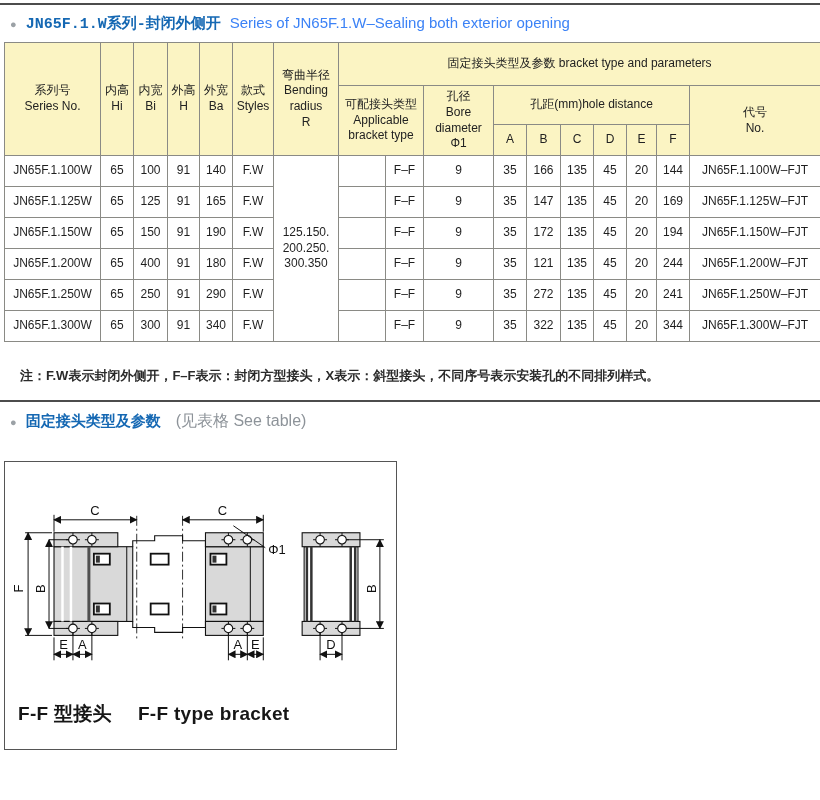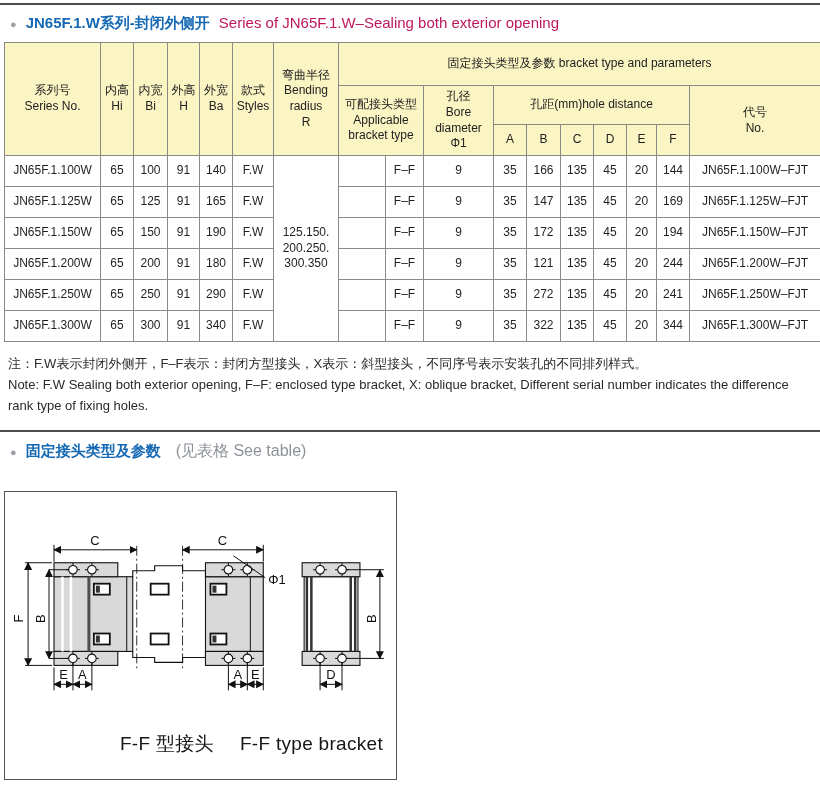--- a/index.html
+++ b/index.html
@@ -5,44 +5,44 @@
   html,body{margin:0;padding:0;}
   body{
     width:820px;height:800px;overflow:hidden;background:#fff;
     font-family:"Liberation Sans","DejaVu Sans",sans-serif;color:#1f1f1f;
   }
   .rule{border:0;border-top:2px solid #4c4c4c;margin:0;}
   #rule-top{margin-top:3px;}
   #rule-mid{margin-top:14px;}
   .sec-head{display:flex;align-items:baseline;gap:9px;padding:9px 8px 9px 10px;font-size:15px;white-space:nowrap;}
   .bullet{color:#9ba1a6;font-size:11px;align-self:center;}
-  .zh-title{color:#1568b3;font-weight:bold;}
-  .en-title{color:#be185d;}
+  .zh-title{color:#1568b3;font-weight:bold;font-family:Liberation Mono, monospace;}
+  .en-title{color:#3b82f6;}
   .see-note{color:#8d9399;font-size:16px;margin-left:6px;}
 
   table.spec{border-collapse:collapse;table-layout:fixed;width:817px;margin-left:4px;font-size:12px;}
   table.spec th,table.spec td{
     border:1px solid #8a8a85;padding:0;text-align:center;vertical-align:middle;
     font-weight:normal;line-height:1.3;overflow:hidden;
   }
   table.spec thead th{background:#fbf4c3;color:#222;}
   thead tr.hr1 th{height:42px;}
   thead tr.hr2 th{height:38px;}
   thead tr.hr3 th{height:30px;}
   tbody td{height:30px;background:#fff;}
   td.left{text-align:left;padding-left:8px;}
   td.bend{text-align:left;padding-left:6px;white-space:pre-line;line-height:1.55;}
 
   .notes{padding:11px 12px 0 8px;font-size:13px;line-height:1.62;color:#2a2a2a;}
-  .notes p{margin:0;}
+  .notes p{margin:12px;font-weight:bold;}
 
   .dbox{position:relative;margin:20px 0 0 4px;width:391px;height:287px;border:1px solid #555;background:#fff;}
   .dbox svg{position:absolute;left:0;top:0;}
   svg text{font-family:"Liberation Sans","DejaVu Sans",sans-serif;fill:#111;font-size:13px;}
-  .caption{position:absolute;left:0;right:0;bottom:22px;text-align:right;font-size:19px;font-weight:400;color:#161616;letter-spacing:.3px;}
+  .caption{position:absolute;left:0;right:0;bottom:22px;text-align:left;font-size:19px;font-weight:700;color:#161616;letter-spacing:.3px;}
   .caption span{margin:0 13px;}
 </style>
 </head>
 <body>
 
 <hr class="rule" id="rule-top">
 
 <div class="sec-head">
   <span class="bullet">●</span>
   <span class="zh-title">JN65F.1.W系列-封闭外侧开</span>
@@ -181,21 +181,21 @@
         <td>172</td>
         <td>135</td>
         <td>45</td>
         <td>20</td>
         <td>194</td>
         <td class="left">JN65F.1.150W–FJT</td>
       </tr>
       <tr>
         <td class="left">JN65F.1.200W</td>
         <td>65</td>
-        <td>200</td>
+        <td>400</td>
         <td>91</td>
         <td>180</td>
         <td>F.W</td>
         <td></td>
         <td>F–F</td>
         <td>9</td>
         <td>35</td>
         <td>121</td>
         <td>135</td>
         <td>45</td>
@@ -237,21 +237,20 @@
         <td>45</td>
         <td>20</td>
         <td>344</td>
         <td class="left">JN65F.1.300W–FJT</td>
       </tr>
     </tbody>
 </table>
 
 <div class="notes">
   <p>注：F.W表示封闭外侧开，F–F表示：封闭方型接头，X表示：斜型接头，不同序号表示安装孔的不同排列样式。</p>
-  <p>Note: F.W Sealing both exterior opening, F–F: enclosed type bracket, X: oblique bracket, Different serial number indicates the difference rank type of fixing holes.</p>
 </div>
 
 <hr class="rule" id="rule-mid">
 
 <div class="sec-head">
   <span class="bullet">●</span>
   <span class="zh-title">固定接头类型及参数</span>
   <span class="see-note">(见表格 See table)</span>
 </div>
 

